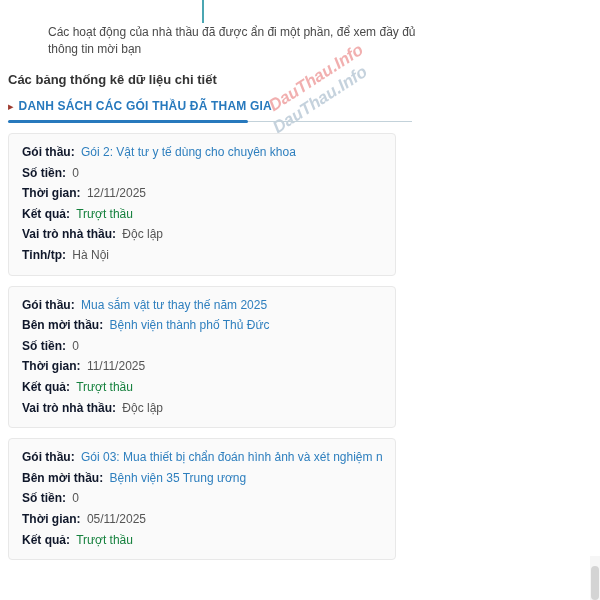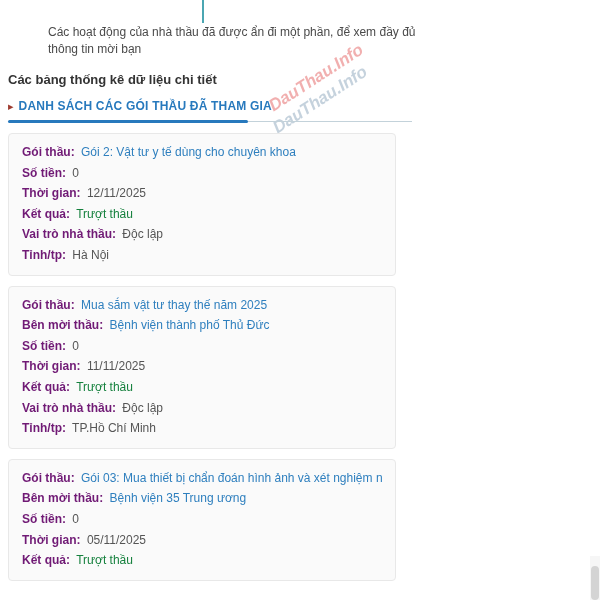--- a/index.html
+++ b/index.html
@@ -47,21 +47,21 @@
   .watermark.pink { left: 262px; top: 68px; color: rgba(229,110,110,0.55); transform: rotate(-33deg); }
   .watermark.bluegray { left: 266px; top: 90px; color: rgba(140,166,188,0.5); transform: rotate(-33deg); }
 
   
   .card {
     width: 388px; margin-top: 10px;
     background: #fafafa; border: 1px solid #e8e8e8; border-radius: 4px;
     padding: 8px 13px 9px;
   }
   .card .row { line-height: 20.6px; white-space: nowrap; overflow: hidden; }
-  .lbl { font-weight: bold; color: #701a75; margin-right: 3px; }
+  .lbl { font-weight: bold; color: #0f172a; margin-right: 3px; }
   .val { color: #555555; }
   a.link { color: #2e7fbe; text-decoration: none; cursor: pointer; }
   a.result-link { color: #15803d; text-decoration: none; cursor: pointer; }
 
   
   .scrollbar-track { position: absolute; right: 0; bottom: 0; width: 10px; height: 44px; background: #f6f6f6; }
   .scrollbar-thumb { position: absolute; right: 1px; bottom: 0; width: 8px; height: 34px; background: #d4d4d4; border-radius: 4px; }
 </style>
 </head>
 <body>
@@ -134,24 +134,20 @@
       <span class="val">11/11/2025</span>
     </div>
     <div class="row">
       <span class="lbl">Kết quả:</span>
       <a class="result-link">Trượt thầu</a>
     </div>
     <div class="row">
       <span class="lbl">Vai trò nhà thầu:</span>
       <span class="val">Độc lập</span>
     </div>
-    <div class="row">
-      <span class="lbl">Tỉnh/tp:</span>
-      <span class="val">TP.Hồ Chí Minh</span>
-    </div>
   </div>
 
   <div class="card">
     <div class="row">
       <span class="lbl">Gói thầu:</span>
       <a class="link">Gói 03: Mua thiết bị chẩn đoán hình ảnh và xét nghiệm năm 2025</a>
     </div>
     <div class="row">
       <span class="lbl">Bên mời thầu:</span>
       <a class="link">Bệnh viện 35 Trung ương</a>

